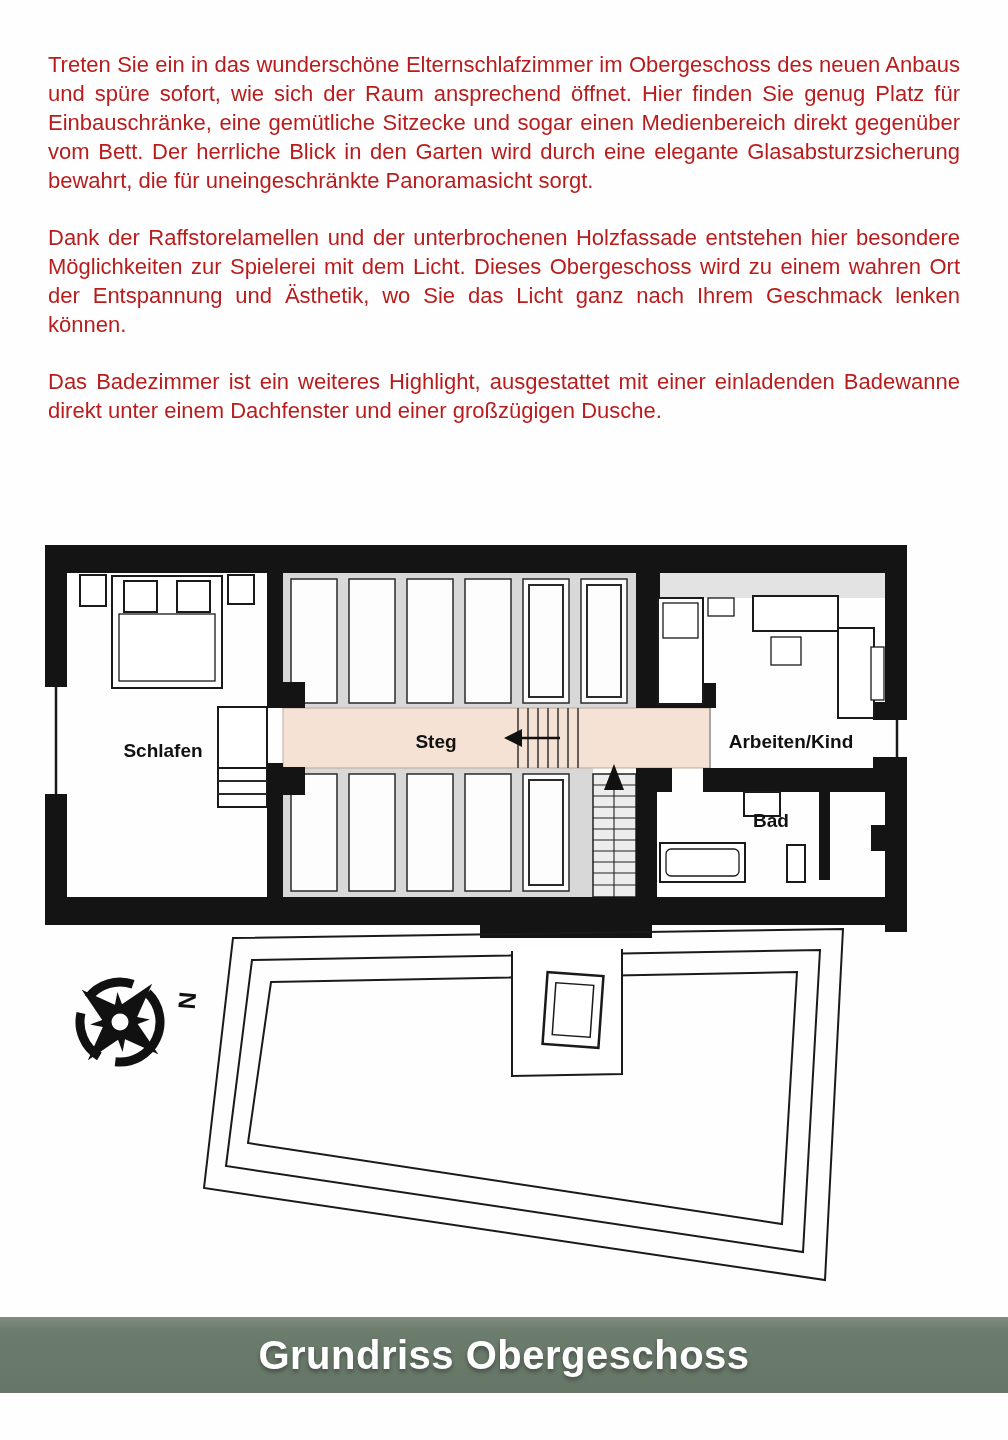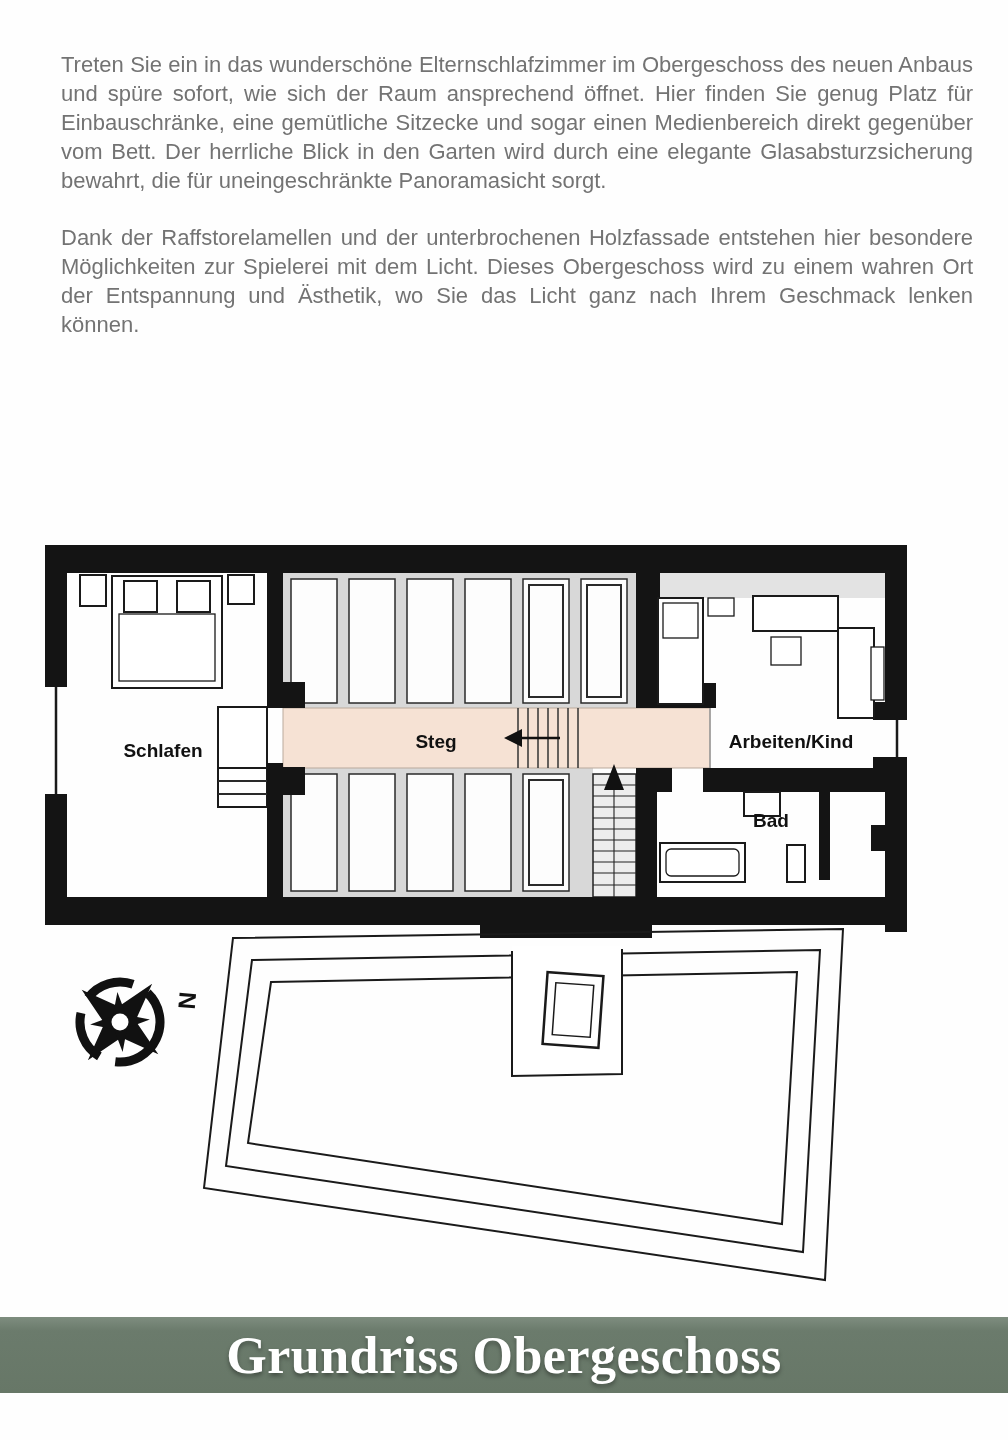--- a/index.html
+++ b/index.html
@@ -1,45 +1,46 @@
 <!DOCTYPE html>
 <html><head>
 <meta charset="utf-8">
 <style>
   html,body{margin:0;padding:0;background:#ffffff;}
   .page{position:relative;width:1008px;height:1440px;background:#fefefe;overflow:hidden;
         font-family:"Liberation Sans",sans-serif;}
-  .text-block{position:absolute;top:50px;left:61px;width:912px;color:#737373;}
+  .text-block{position:absolute;top:50px;left:48px;width:912px;color:#b91c1c;}
   .text-block p{margin:0 0 28px 0;font-size:22px;line-height:29px;text-align:justify;}
   .plan-svg{position:absolute;top:530px;left:0;}
   .wall{fill:#141414;}
   .furn{fill:#ffffff;stroke:#1a1a1a;stroke-width:2;}
   .furn-thin{fill:#ffffff;stroke:#1a1a1a;stroke-width:1.3;}
   .panel{fill:#fdfdfd;stroke:#2a2a2a;stroke-width:1.5;}
   .inner-frame{fill:none;stroke:#2a2a2a;stroke-width:2;}
   .thinline{stroke:#2a2a2a;stroke-width:2;}
   .room-label{font-family:"Liberation Sans",sans-serif;font-size:19px;font-weight:bold;
               fill:#111;text-anchor:middle;}
   .north-label{font-family:"Liberation Sans",sans-serif;font-size:24px;font-weight:bold;fill:#111;
                text-anchor:middle;}
   .roofline{fill:none;stroke:#1a1a1a;stroke-width:2;}
   .banner{position:absolute;top:1317px;left:0;width:1008px;height:76px;
           background:linear-gradient(180deg,#7e8d7f 0%,#6b7b6c 18%,#677767 100%);
           display:flex;align-items:center;justify-content:center;}
-  .banner-title{color:#ffffff;font-size:52px;font-weight:bold;
-                text-shadow:0 3px 4px rgba(0,0,0,0.35);letter-spacing:0.5px;font-family:Liberation Serif, serif;}
+  .banner-title{color:#ffffff;font-size:40px;font-weight:bold;
+                text-shadow:0 3px 4px rgba(0,0,0,0.35);letter-spacing:0.5px;}
 </style>
 </head>
 <body>
 
 <div class="page">
 
   <div class="text-block">
     <p>Treten Sie ein in das wunderschöne Elternschlafzimmer im Obergeschoss des neuen Anbaus und spüre sofort, wie sich der Raum ansprechend öffnet. Hier finden Sie genug Platz für Einbauschränke, eine gemütliche Sitzecke und sogar einen Medienbereich direkt gegenüber vom Bett. Der herrliche Blick in den Garten wird durch eine elegante Glasabsturzsicherung bewahrt, die für uneingeschränkte Panoramasicht sorgt.</p>
     <p>Dank der Raffstorelamellen und der unterbrochenen Holzfassade entstehen hier besondere Möglichkeiten zur Spielerei mit dem Licht. Dieses Obergeschoss wird zu einem wahren Ort der Entspannung und Ästhetik, wo Sie das Licht ganz nach Ihrem Geschmack lenken können.</p>
+    <p>Das Badezimmer ist ein weiteres Highlight, ausgestattet mit einer einladenden Badewanne direkt unter einem Dachfenster und einer großzügigen Dusche.</p>
   </div>
 
   <svg class="plan-svg" width="1008" height="790" viewBox="0 530 1008 790" xmlns="http://www.w3.org/2000/svg">
 
     <g>
       <rect x="283" y="573" width="357" height="135" fill="#d8d8d8"></rect>
       <rect class="panel" x="291" y="579" width="46" height="124"></rect>
       <rect class="panel" x="349" y="579" width="46" height="124"></rect>
       <rect class="panel" x="407" y="579" width="46" height="124"></rect>
       <rect class="panel" x="465" y="579" width="46" height="124"></rect>

